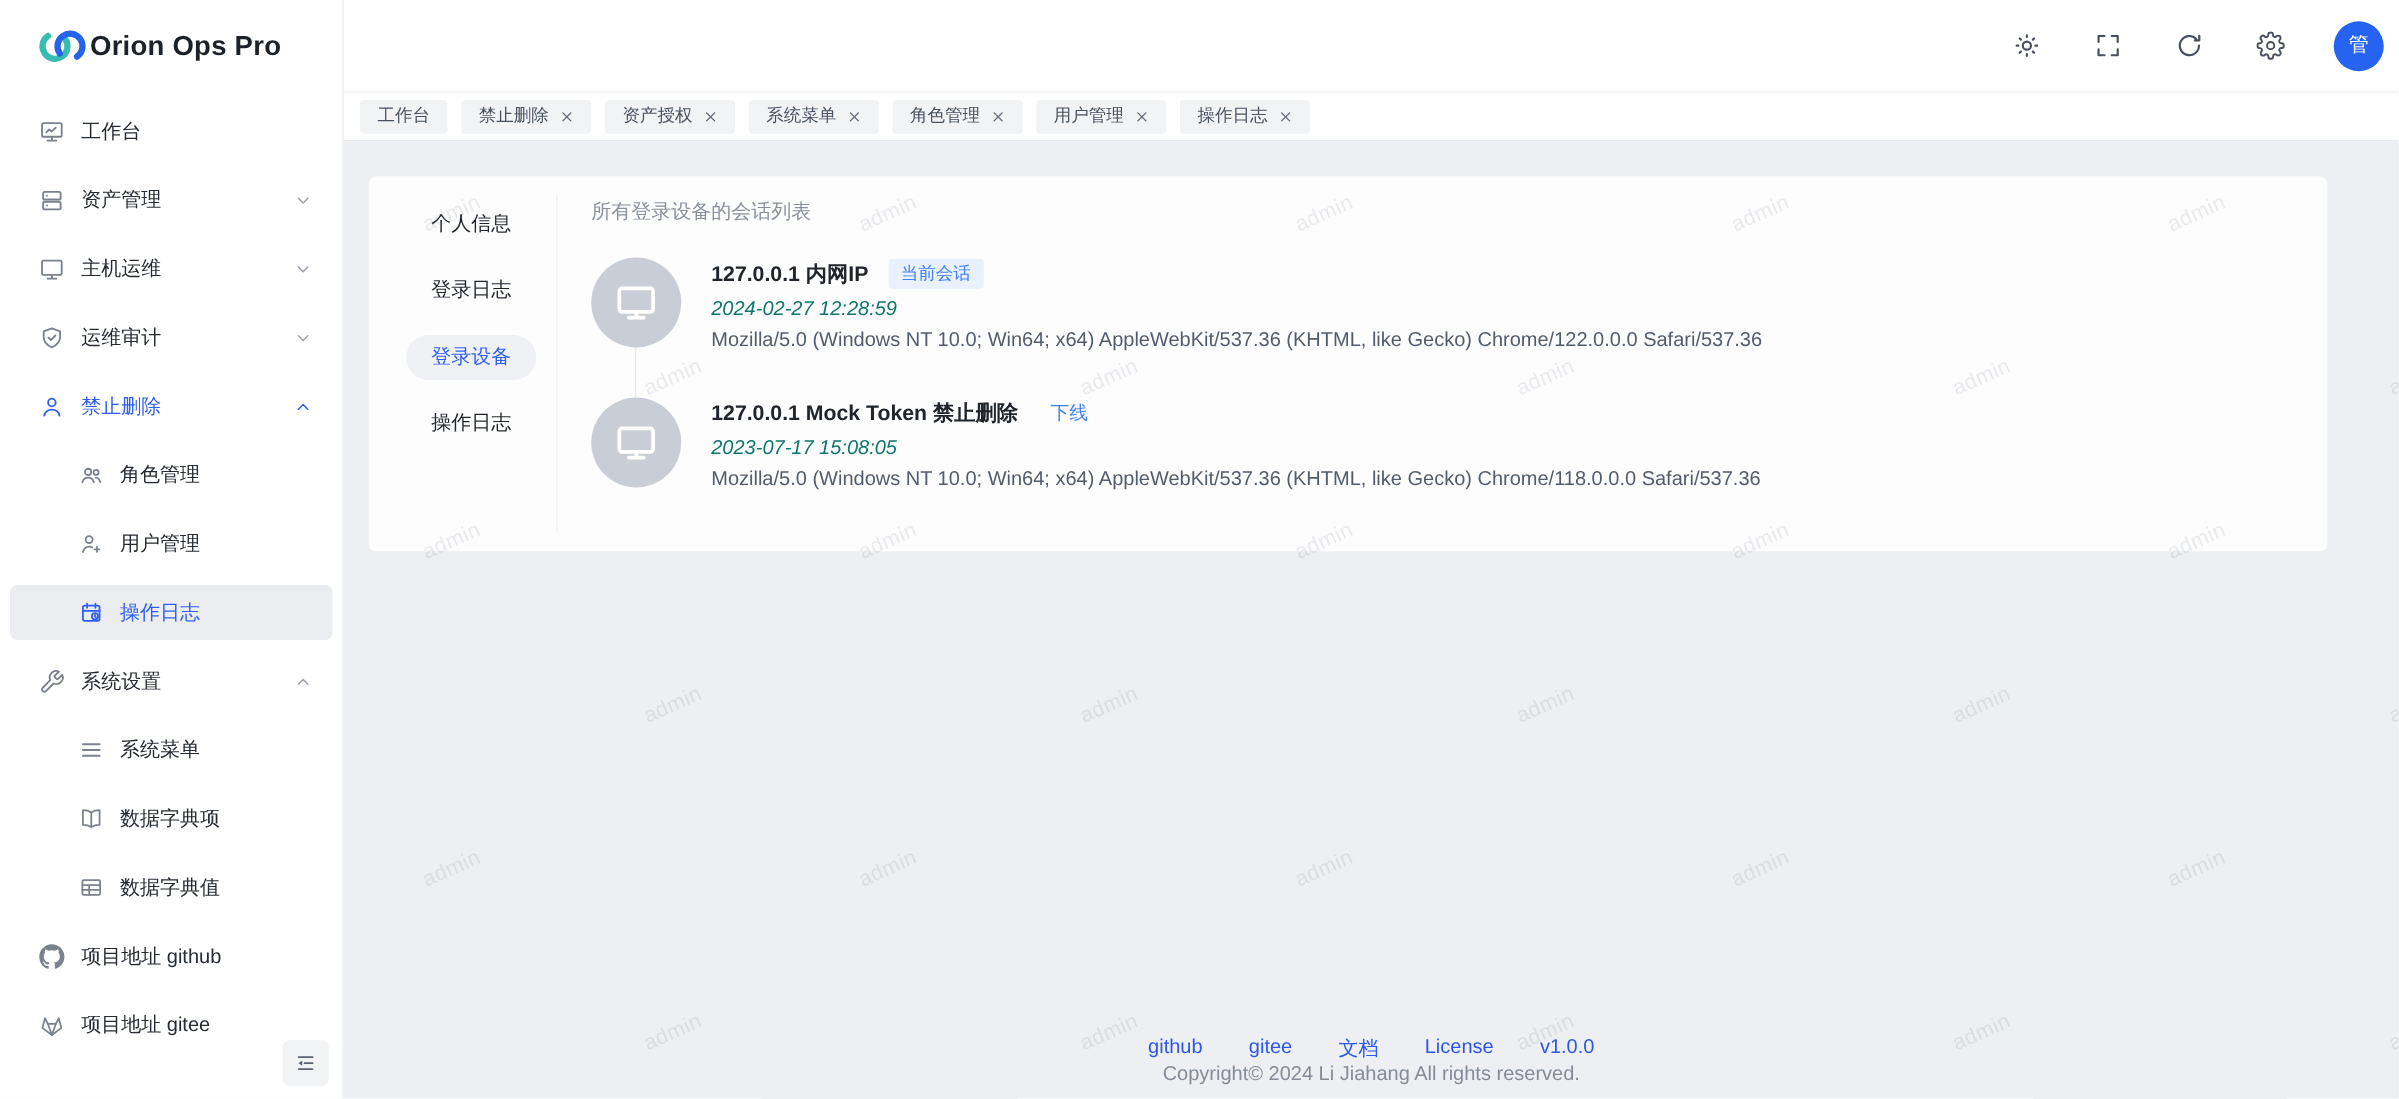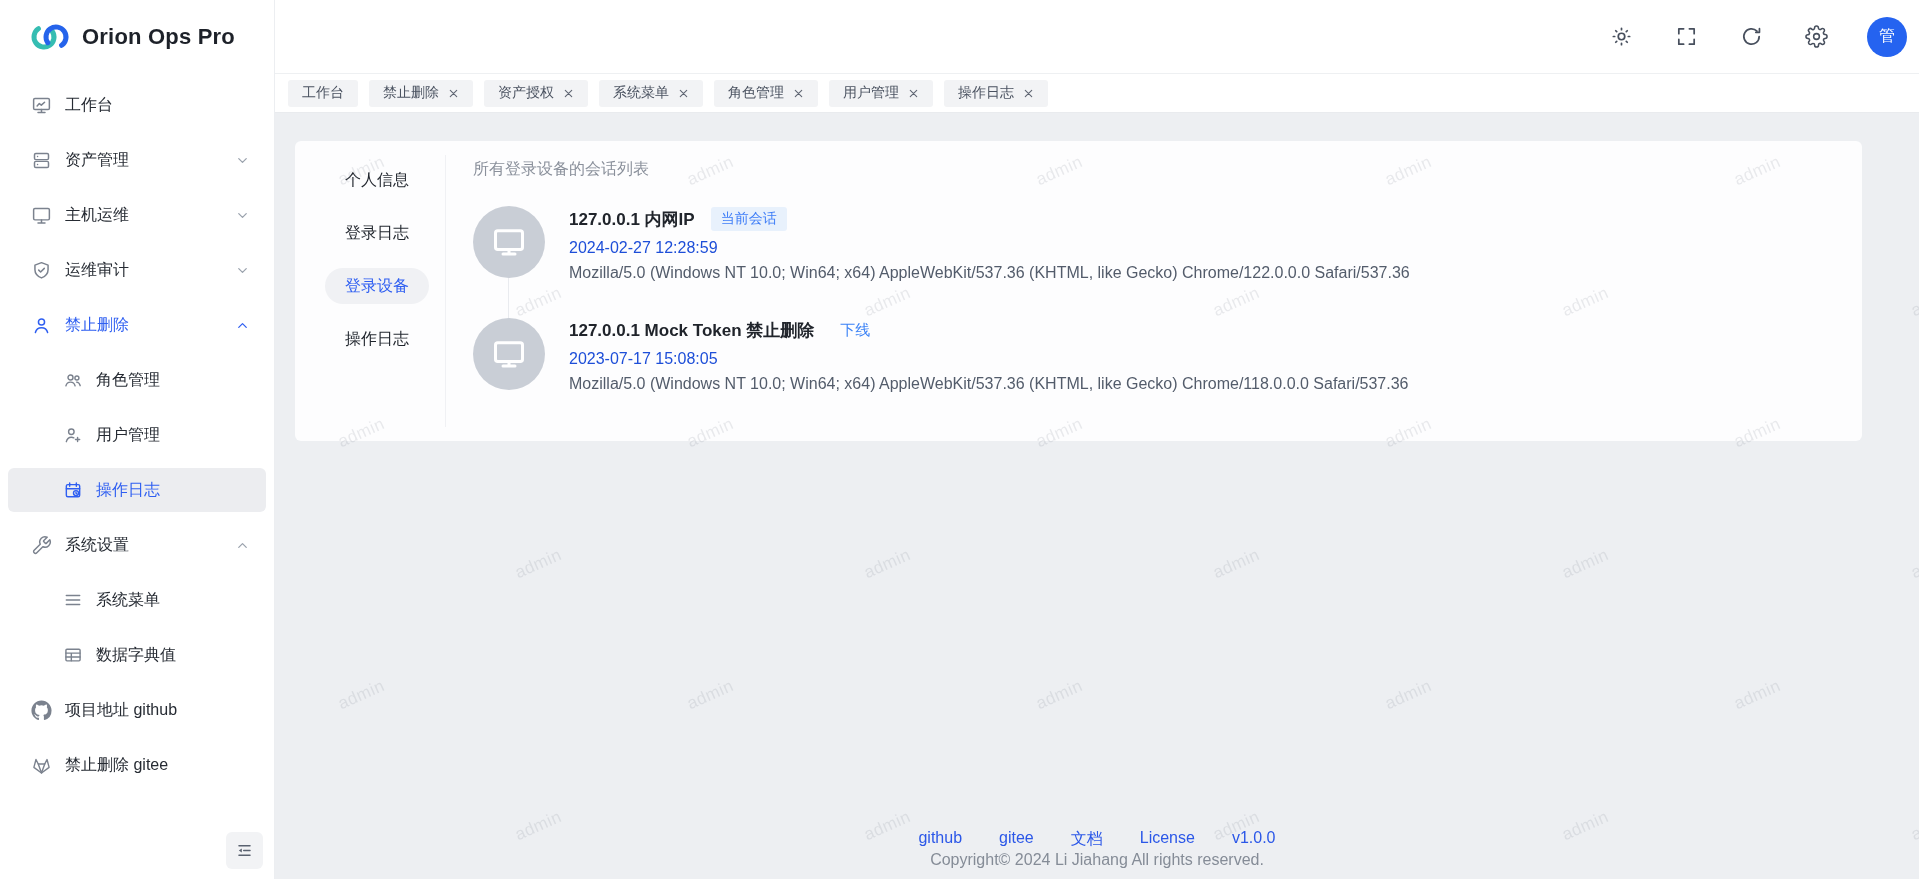--- a/index.html
+++ b/index.html
@@ -10,21 +10,21 @@
   }
   svg { display:block; }
 
   
   .sidebar {
     width:275px; height:879px; background:#fff; flex:0 0 275px;
     border-right:1px solid #eceef1; position:relative; z-index:20;
   }
   .logo-row { height:73px; display:flex; align-items:center; padding-left:28px; }
   .logo-mark { width:44px; height:38px; }
-  .logo-title { font-size:22px; font-weight:600; color:#1d2129; margin-left:10px; letter-spacing:.2px; }
+  .logo-title { font-size:22px; font-weight:600; color:#1d2129; letter-spacing:.2px; }
 
   .side-menu { padding-top:10px; }
   .side-item {
     height:44px; margin:0 8px 11px 8px; border-radius:6px;
     display:flex; align-items:center; position:relative; cursor:pointer;
     padding-left:22px; font-size:16px; color:#262b33;
   }
   .side-item .si-icon { width:22px; height:22px; color:#7b828e; display:flex; align-items:center; justify-content:center; }
   .side-item .si-icon svg { width:21px; height:21px; }
   .side-item .si-label { margin-left:13px; white-space:nowrap; }
@@ -104,21 +104,21 @@
   }
   .dev-circle svg { width:36px; height:36px; }
   .session-info { margin-left:24px; padding-top:1px; min-width:0; }
   .session-title-row { display:flex; align-items:center; }
   .session-title { font-size:17px; font-weight:700; color:#20242b; white-space:nowrap; }
   .session-badge {
     margin-left:16px; font-size:14px; color:#3f7ef7; background:#e8f1fc;
     padding:3px 10px; border-radius:3px; white-space:nowrap;
   }
   .session-action { margin-left:26px; font-size:15px; color:#3b82f6; font-weight:500; cursor:pointer; white-space:nowrap; }
-  .session-time { font-size:16px; color:#1d4ed8; margin-top:8px; }
+  .session-time { font-size:16px; color:#0f766e; margin-top:8px;font-style:italic; }
   .session-ua { font-size:16px; color:#535c6b; margin-top:7px; white-space:nowrap; }
 
   .footer { position:absolute; left:0; right:0; bottom:10px; text-align:center; z-index:2; }
   .footer-links { display:inline-flex; gap:37px; }
   .footer-link { font-size:16px; color:#2b57e8; font-weight:500; cursor:pointer; text-decoration:none; }
   .footer-copy { margin-top:1px; font-size:16px; color:#858c97; }
 </style>
 </head>
 <body>
 
@@ -256,20 +256,29 @@
 
     <div class="side-item sub">
       <span class="si-icon">
         <svg viewBox="0 0 24 24" fill="none" stroke="currentColor" stroke-width="1.8" stroke-linecap="round">
             <path d="M4 6.5h16M4 12h16M4 17.5h16"></path>
           </svg>
       </span>
       <span class="si-label">系统菜单</span>
     </div>
 
+    <div class="side-item sub">
+      <span class="si-icon">
+        <svg viewBox="0 0 24 24" fill="none" stroke="currentColor" stroke-width="1.7" stroke-linecap="round" stroke-linejoin="round">
+            <path d="M12 6C9.8 4.4 7.2 3.8 4 3.8v14c3.2 0 5.8.6 8 2.2 2.2-1.6 4.8-2.2 8-2.2v-14c-3.2 0-5.8.6-8 2.2z"></path>
+            <path d="M12 6v14"></path>
+          </svg>
+      </span>
+      <span class="si-label">数据字典项</span>
+    </div>
 
     <div class="side-item sub">
       <span class="si-icon">
         <svg viewBox="0 0 24 24" fill="none" stroke="currentColor" stroke-width="1.7" stroke-linecap="round" stroke-linejoin="round">
             <rect x="3.5" y="5" width="17" height="14" rx="1.3"></rect>
             <path d="M3.5 9.7h17M3.5 14.3h17M10 9.7V19"></path>
           </svg>
       </span>
       <span class="si-label">数据字典值</span>
     </div>
@@ -283,21 +292,21 @@
       <span class="si-label">项目地址 github</span>
     </div>
 
     <div class="side-item">
       <span class="si-icon">
         <svg viewBox="0 0 24 24" fill="none" stroke="currentColor" stroke-width="1.6" stroke-linecap="round" stroke-linejoin="round">
             <path d="M12 20.6 3.3 14.1l2.4-8.9 2.6 5.1h7.4l2.6-5.1 2.4 8.9z"></path>
             <path d="M8.3 10.3 12 20.6l3.7-10.3"></path>
           </svg>
       </span>
-      <span class="si-label">禁止删除 gitee</span>
+      <span class="si-label">项目地址 gitee</span>
     </div>
 
   </nav>
 
   <div class="collapse-btn">
     <svg viewBox="0 0 24 24" fill="none" stroke="currentColor" stroke-width="1.8" stroke-linecap="round">
         <path d="M5 6h14M11 12h8M5 18h14"></path>
         <path d="M8.6 9.4 4.8 12l3.8 2.6z" fill="currentColor" stroke="none"></path>
       </svg>
   </div>

